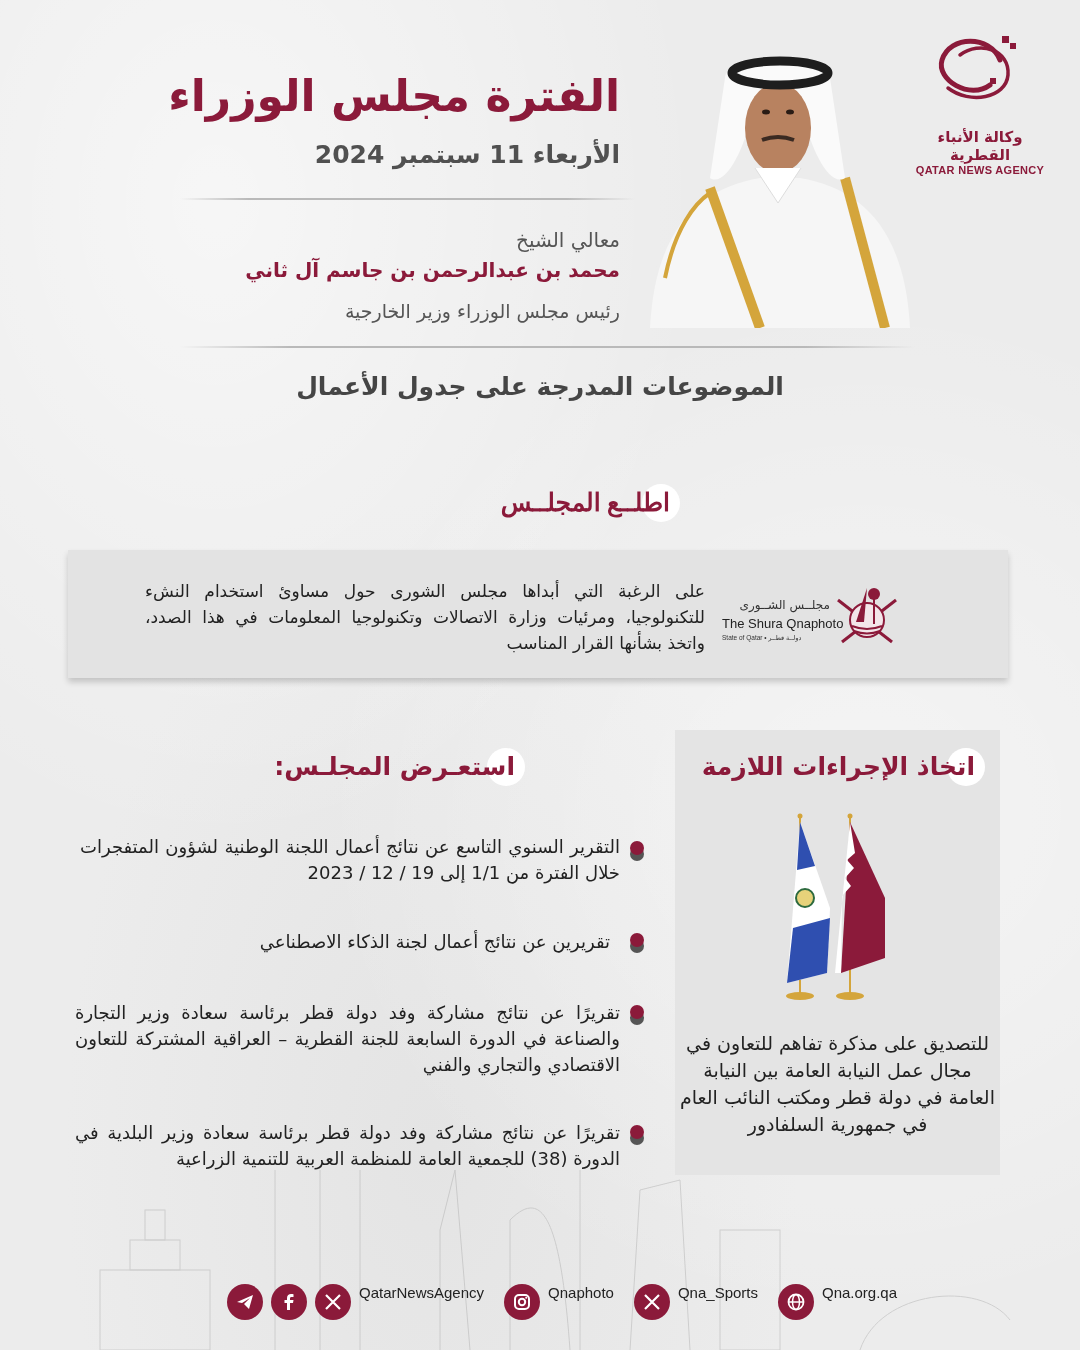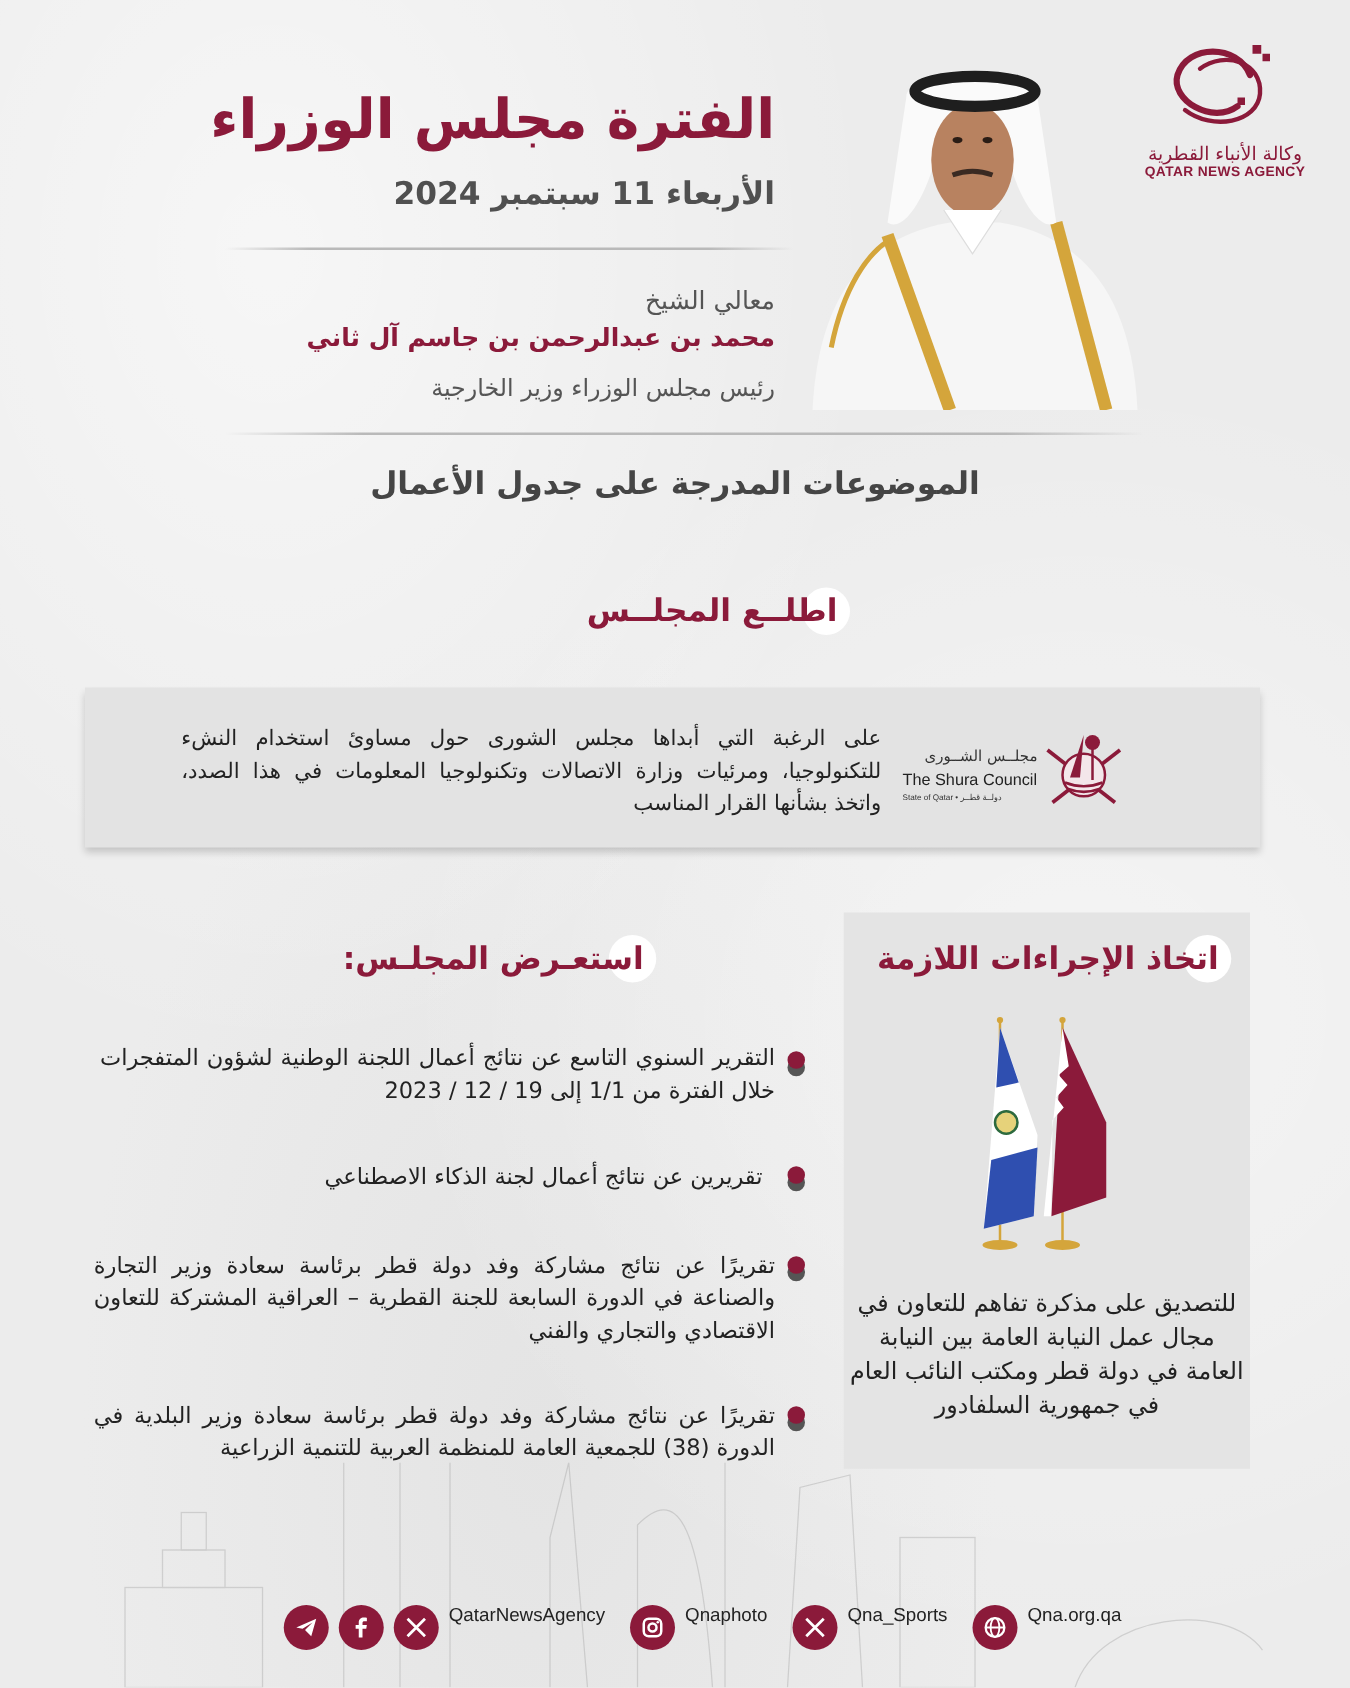--- a/index.html
+++ b/index.html
@@ -12,21 +12,21 @@
       radial-gradient(ellipse at 20% 15%, rgba(255,255,255,0.55), rgba(255,255,255,0) 40%),
       radial-gradient(ellipse at 80% 60%, rgba(255,255,255,0.45), rgba(255,255,255,0) 45%),
       radial-gradient(ellipse at 40% 85%, rgba(220,220,220,0.5), rgba(220,220,220,0) 40%);
     color: #333;
   }
   .abs { position: absolute; }
 
   
   .logo { left: 905px; top: 30px; width: 150px; height: 130px; text-align: center; }
   .logo svg { display: block; margin: 0 auto; }
-  .logo .ar { font-size: 15px; font-weight: normal; color: #8b1a3a; margin-top: 4px; direction: rtl; }
+  .logo .ar { font-size: 15px; font-weight: bold; color: #8b1a3a; margin-top: 18px; direction: rtl; }
   .logo .en { font-size: 11px; font-weight: bold; color: #8b1a3a; letter-spacing: 0.3px; font-family: "Liberation Sans", sans-serif; text-align: center; }
 
   
   .title { right: 460px; top: 70px; font-size: 44px; font-weight: bold; color: #8b1a3a; white-space: nowrap; direction: rtl; }
   .date { right: 460px; top: 140px; font-size: 25px; font-weight: bold; color: #505050; white-space: nowrap; direction: rtl; }
 
   .divider {
     height: 2px;
     background: linear-gradient(to right, rgba(180,180,180,0), #b9b9b9 15%, #b9b9b9 85%, rgba(180,180,180,0));
   }
@@ -131,30 +131,30 @@
     <path d="M115 140 L 138 175 L 161 140" fill="#fff" stroke="#ddd" stroke-width="1"></path>
 
     <ellipse cx="140" cy="45" rx="48" ry="12" fill="none" stroke="#1e1e1e" stroke-width="9"></ellipse>
   </svg>
 </div>
 
 <div class="abs divider" style="left:180px; top:346px; width:735px;"></div>
 
 <div class="abs agenda-heading">الموضوعات المدرجة على جدول الأعمال</div>
 
-<div class="sec-title" style="right:410px; top:474px;">
+<div class="sec-title" style="right:410px; top:488px;font-family:Liberation Serif, serif;">
   <span class="dot"></span>
   <span class="txt">اطلــع المجلــس</span>
 </div>
 
 <div class="abs card-shura"></div>
 <div class="abs shura-text">على الرغبة التي أبداها مجلس الشورى حول مساوئ استخدام النشء للتكنولوجيا، ومرئيات وزارة الاتصالات وتكنولوجيا المعلومات في هذا الصدد، واتخذ بشأنها القرار المناسب</div>
 <div class="abs shura-logo">
   <div class="lbl-ar">مجلــس الشــورى</div>
-  <div class="lbl-en">The Shura Council</div>
+  <div class="lbl-en">The Shura Qnaphoto</div>
   <div class="lbl-sub">State of Qatar • دولــة قطــر</div>
   <svg width="66" height="68" viewBox="0 0 66 68">
     <path d="M4 20 L 58 62" stroke="#8b1a3a" stroke-width="3"></path>
     <path d="M62 20 L 8 62" stroke="#8b1a3a" stroke-width="3"></path>
     <circle cx="33" cy="40" r="17" fill="#f3e6ea" stroke="#8b1a3a" stroke-width="2"></circle>
     <path d="M22 42 L 33 8 L 30 42 Z" fill="#8b1a3a"></path>
     <path d="M40 44 L 40 18" stroke="#8b1a3a" stroke-width="2"></path>
     <circle cx="40" cy="14" r="6" fill="#8b1a3a"></circle>
     <path d="M18 46 Q 33 52 48 46" stroke="#8b1a3a" stroke-width="2" fill="none"></path>
     <path d="M20 51 Q 33 56 46 51" stroke="#8b1a3a" stroke-width="2" fill="none"></path>

